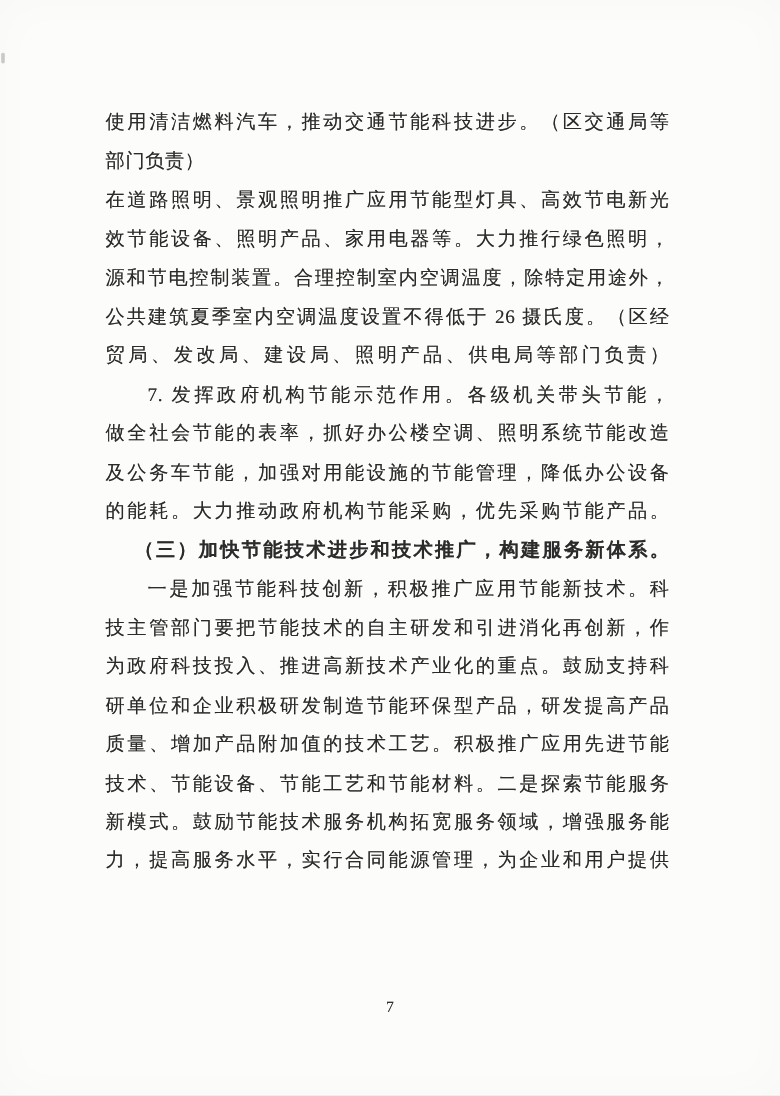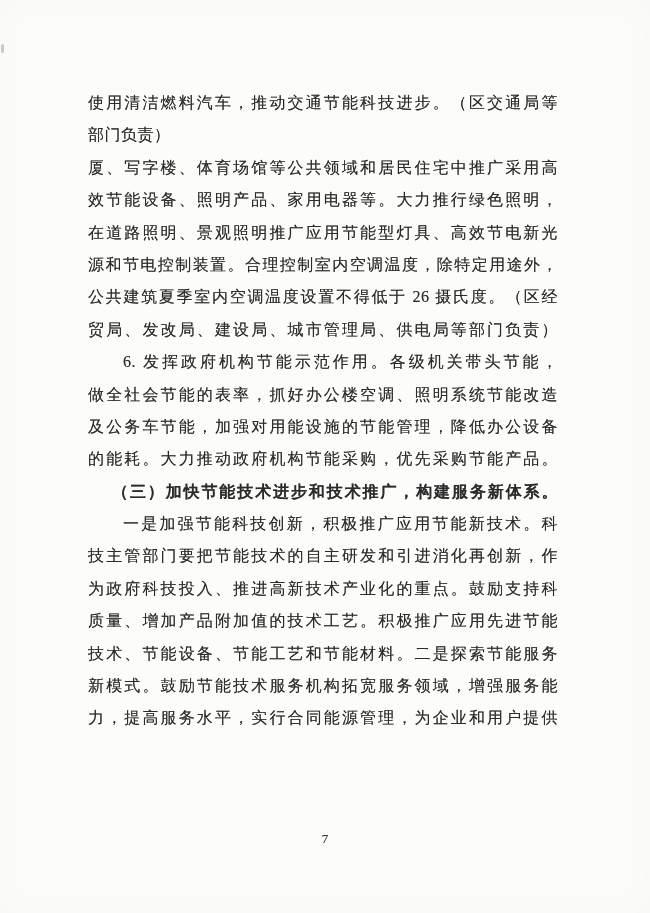--- a/index.html
+++ b/index.html
@@ -64,34 +64,34 @@
 </style>
 </head>
 <body>
 
 <div class="page">
   <div class="speck"></div>
 
   <div class="doc">
     <div class="ln">使用清洁燃料汽车，推动交通节能科技进步。（区交通局等</div>
     <div class="ln short">部门负责）</div>
-    <div class="ln">厦、写字楼、体育场馆等公共领域和居民住宅中推广采用高</div>
+    <div class="ln">在道路照明、景观照明推广应用节能型灯具、高效节电新光</div>
     <div class="ln">效节能设备、照明产品、家用电器等。大力推行绿色照明，</div>
-    <div class="ln">在道路照明、景观照明推广应用节能型灯具、高效节电新光</div>
     <div class="ln">源和节电控制装置。合理控制室内空调温度，除特定用途外，</div>
     <div class="ln">公共建筑夏季室内空调温度设置不得低于 26 摄氏度。（区经</div>
-    <div class="ln">贸局、发改局、建设局、城市管理局、供电局等部门负责）</div>
-    <div class="ln ind2">6. 发挥政府机构节能示范作用。各级机关带头节能，</div>
+    <div class="ln">贸局、发改局、建设局、照明产品、供电局等部门负责）</div>
+    <div class="ln ind2">7. 发挥政府机构节能示范作用。各级机关带头节能，</div>
     <div class="ln">做全社会节能的表率，抓好办公楼空调、照明系统节能改造</div>
     <div class="ln">及公务车节能，加强对用能设施的节能管理，降低办公设备</div>
     <div class="ln">的能耗。大力推动政府机构节能采购，优先采购节能产品。</div>
     <div class="ln ind1 bold">（三）加快节能技术进步和技术推广，构建服务新体系。</div>
     <div class="ln ind2">一是加强节能科技创新，积极推广应用节能新技术。科</div>
     <div class="ln">技主管部门要把节能技术的自主研发和引进消化再创新，作</div>
     <div class="ln">为政府科技投入、推进高新技术产业化的重点。鼓励支持科</div>
+    <div class="ln">研单位和企业积极研发制造节能环保型产品，研发提高产品</div>
     <div class="ln">质量、增加产品附加值的技术工艺。积极推广应用先进节能</div>
     <div class="ln">技术、节能设备、节能工艺和节能材料。二是探索节能服务</div>
     <div class="ln">新模式。鼓励节能技术服务机构拓宽服务领域，增强服务能</div>
     <div class="ln">力，提高服务水平，实行合同能源管理，为企业和用户提供</div>
   </div>
 
   <div class="page-number">7</div>
 </div>
 
 </body></html>

